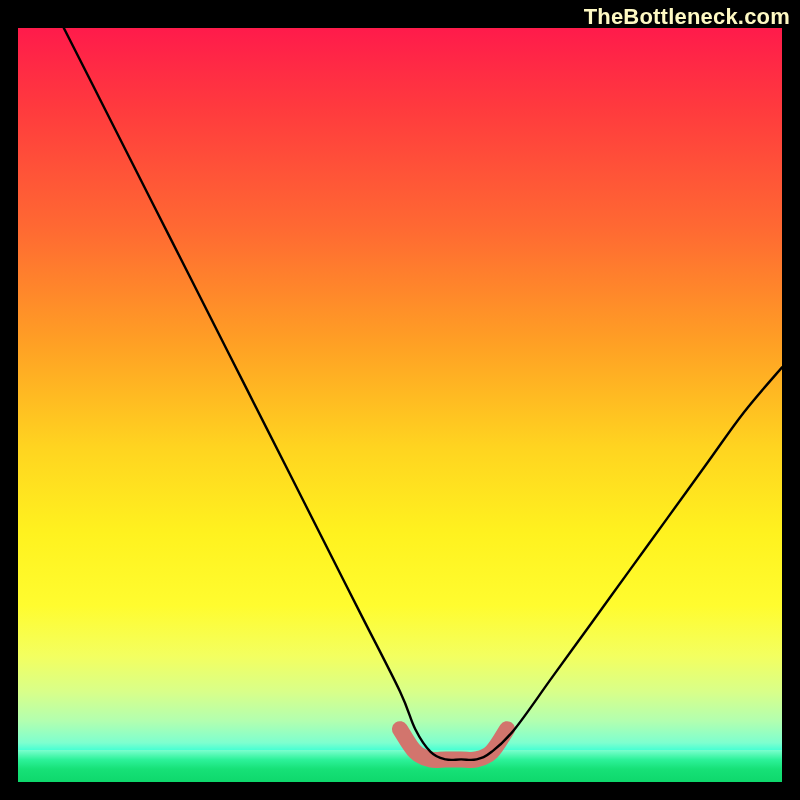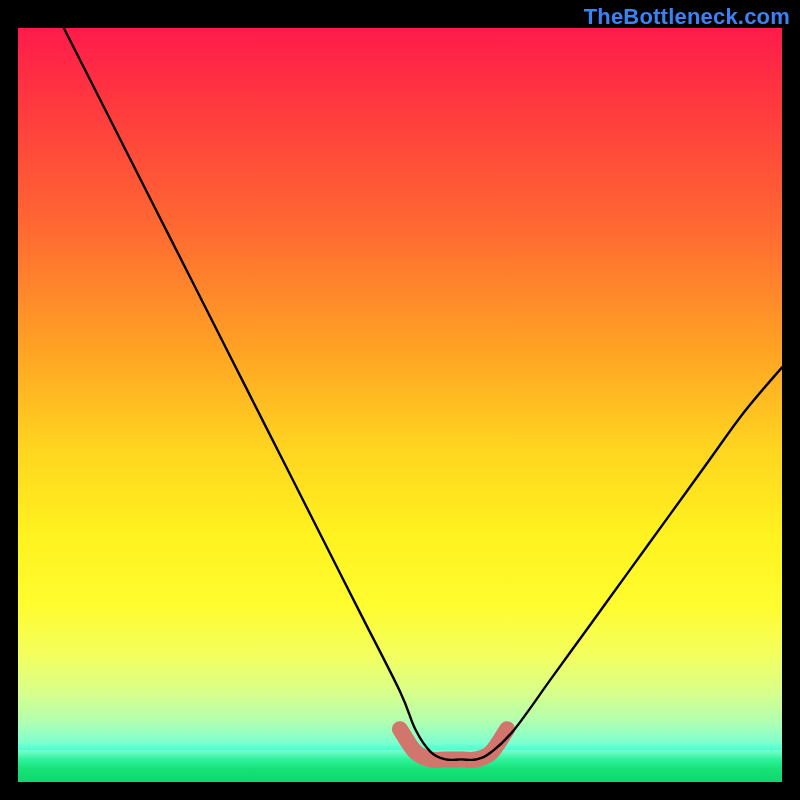--- a/index.html
+++ b/index.html
@@ -13,21 +13,21 @@
   }
   .wrap {
     position: relative;
     width: 800px;
     height: 800px;
   }
   .attribution {
     position: absolute;
     top: 4px;
     right: 10px;
-    color: #3b82f6;
+    color: #fef9c3;
     font-size: 22px;
     font-weight: 600;
     letter-spacing: 0.2px;
   }
   .plot {
     position: absolute;
     left: 18px;
     top: 28px;
     width: 764px;
     height: 754px;

